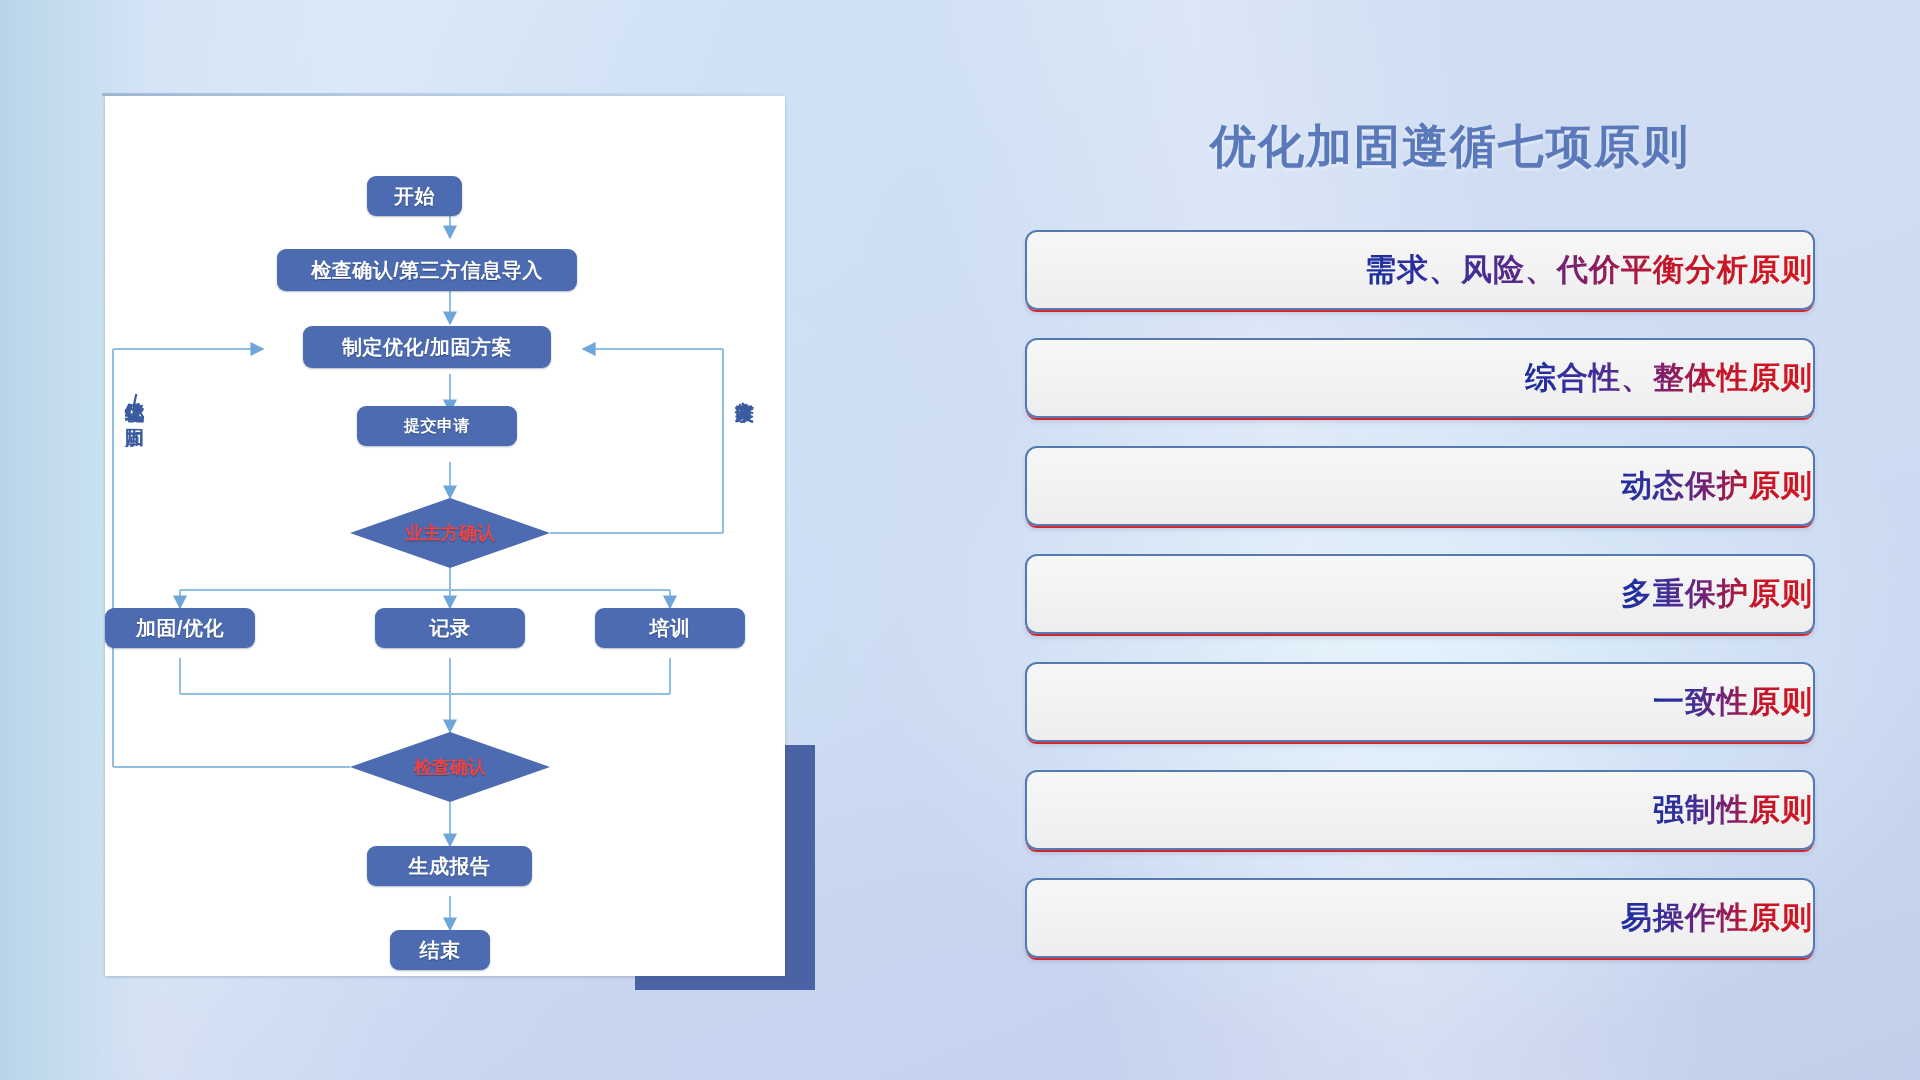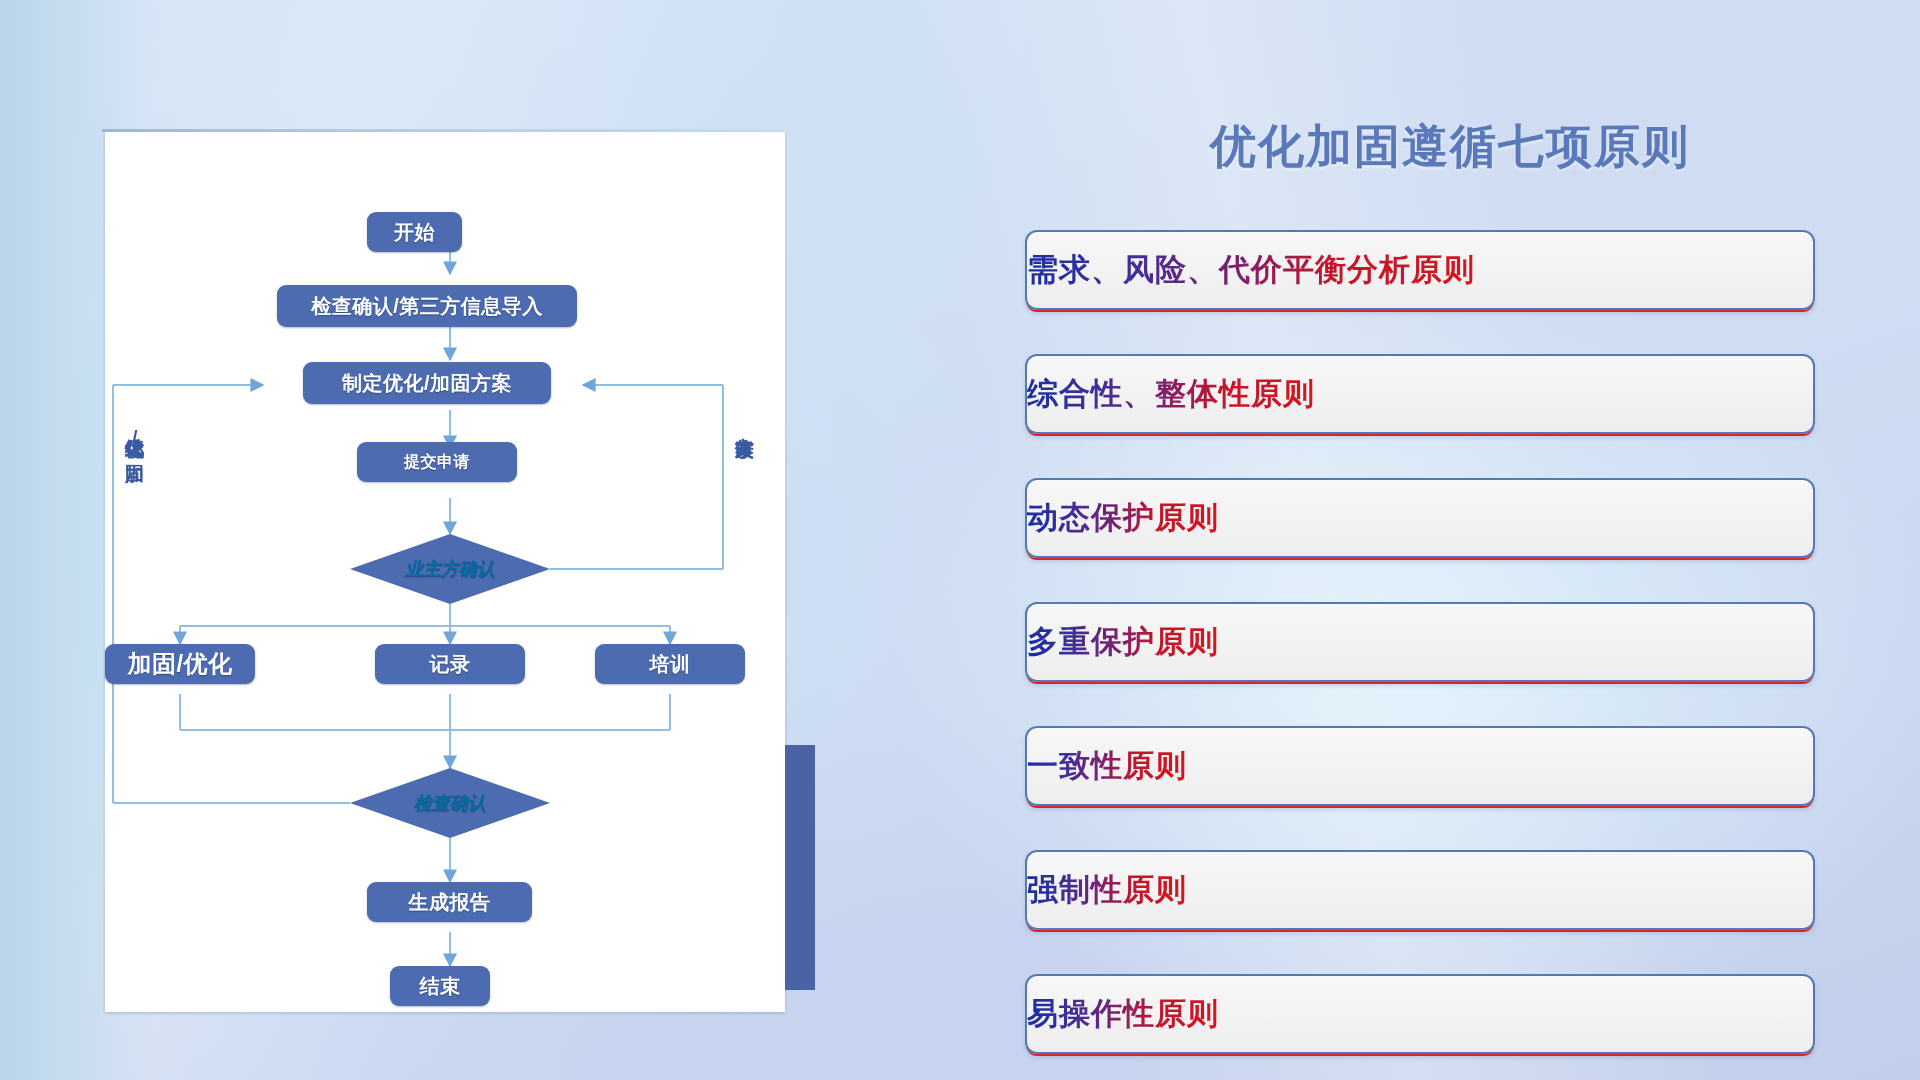--- a/index.html
+++ b/index.html
@@ -34,21 +34,20 @@
 
   
   #flow-shadow{
     position:absolute;left:635px;top:745px;width:180px;height:245px;
     background:#4a63a5;
   }
   #flow-card{
     position:absolute;left:105px;top:96px;width:680px;height:880px;
     background:#ffffff;
     box-shadow:0 1px 3px rgba(60,80,120,.28);
-    margin-top:36px;
   }
   #flow-card::before{
     content:"";position:absolute;left:-3px;top:-3px;width:100%;height:3px;
     background:linear-gradient(90deg,rgba(120,150,190,.55),rgba(120,150,190,.05));
   }
   #flow-svg{position:absolute;left:0;top:0;}
 
   .node{
     position:absolute;
     background:#4c6bb0;
@@ -56,26 +55,25 @@
     border-radius:9px;
     display:flex;align-items:center;justify-content:center;
     font-weight:bold;
     letter-spacing:.5px;
     text-shadow:0 1px 1px rgba(20,40,80,.45);
     box-shadow:0 1px 2px rgba(40,60,100,.35);
     white-space:nowrap;
   }
   .diamond{
     position:absolute;
-    color:#0369a1;
+    color:#ef4444;
     display:flex;align-items:center;justify-content:center;
     font-weight:bold;
     text-shadow:0 1px 1px rgba(20,40,80,.45);
     white-space:nowrap;
-    font-style:italic;
   }
   .diamond .dshape{
     position:absolute;inset:0;
     background:#4c6bb0;
     clip-path:polygon(50% 0%,100% 50%,50% 100%,0% 50%);
   }
   .diamond span{position:relative;z-index:2;}
 
   .vlabel{
     position:absolute;
@@ -96,26 +94,26 @@
     color:#5a79bb;
     letter-spacing:2px;
     text-shadow:0 2px 3px rgba(255,255,255,.65), 0 1px 0 rgba(90,120,180,.35);
     margin-top:6px;
   }
   #principles{
     position:absolute;left:1025px;top:230px;width:790px;
   }
   .principle{
     position:relative;
-    height:76px;margin-bottom:44px;
+    height:76px;margin-bottom:28px;
     background:linear-gradient(180deg,#f7f7f7 0%,#f2f2f2 55%,#eeeeee 100%);
     border:2px solid #5679b4;
     border-radius:12px;
     box-shadow:0 3px 0 -1px #d4262c, 0 4px 4px rgba(80,100,140,.18);
-    display:flex;align-items:center;justify-content:flex-start;
+    display:flex;align-items:center;justify-content:flex-end;
   }
   .principle .ptext{
     font-size:31px;font-weight:bold;letter-spacing:1px;
     background:linear-gradient(90deg,#1b2ea0 0%, #3b2f9b 22%, #7a2171 46%, #c4152a 68%, #d4161f 100%);
     -webkit-background-clip:text;background-clip:text;
     -webkit-text-fill-color:transparent;color:transparent;
   }
 </style>
 </head>
 <body>
@@ -184,21 +182,21 @@
 
   <div class="node" style="left:252px;top:310px;width:160px;height:40px;font-size:16px;">
     <span>提交申请</span>
   </div>
 
   <div class="diamond" style="left:245px;top:402px;width:200px;height:70px;font-size:18px;">
     <span class="dshape"></span>
     <span>业主方确认</span>
   </div>
 
-  <div class="node" style="left:0px;top:512px;width:150px;height:40px;font-size:24px;">
+  <div class="node" style="left:0px;top:512px;width:150px;height:40px;font-size:20px;">
     <span>加固/优化</span>
   </div>
 
   <div class="node" style="left:270px;top:512px;width:150px;height:40px;font-size:20px;">
     <span>记录</span>
   </div>
 
   <div class="node" style="left:490px;top:512px;width:150px;height:40px;font-size:20px;">
     <span>培训</span>
   </div>

